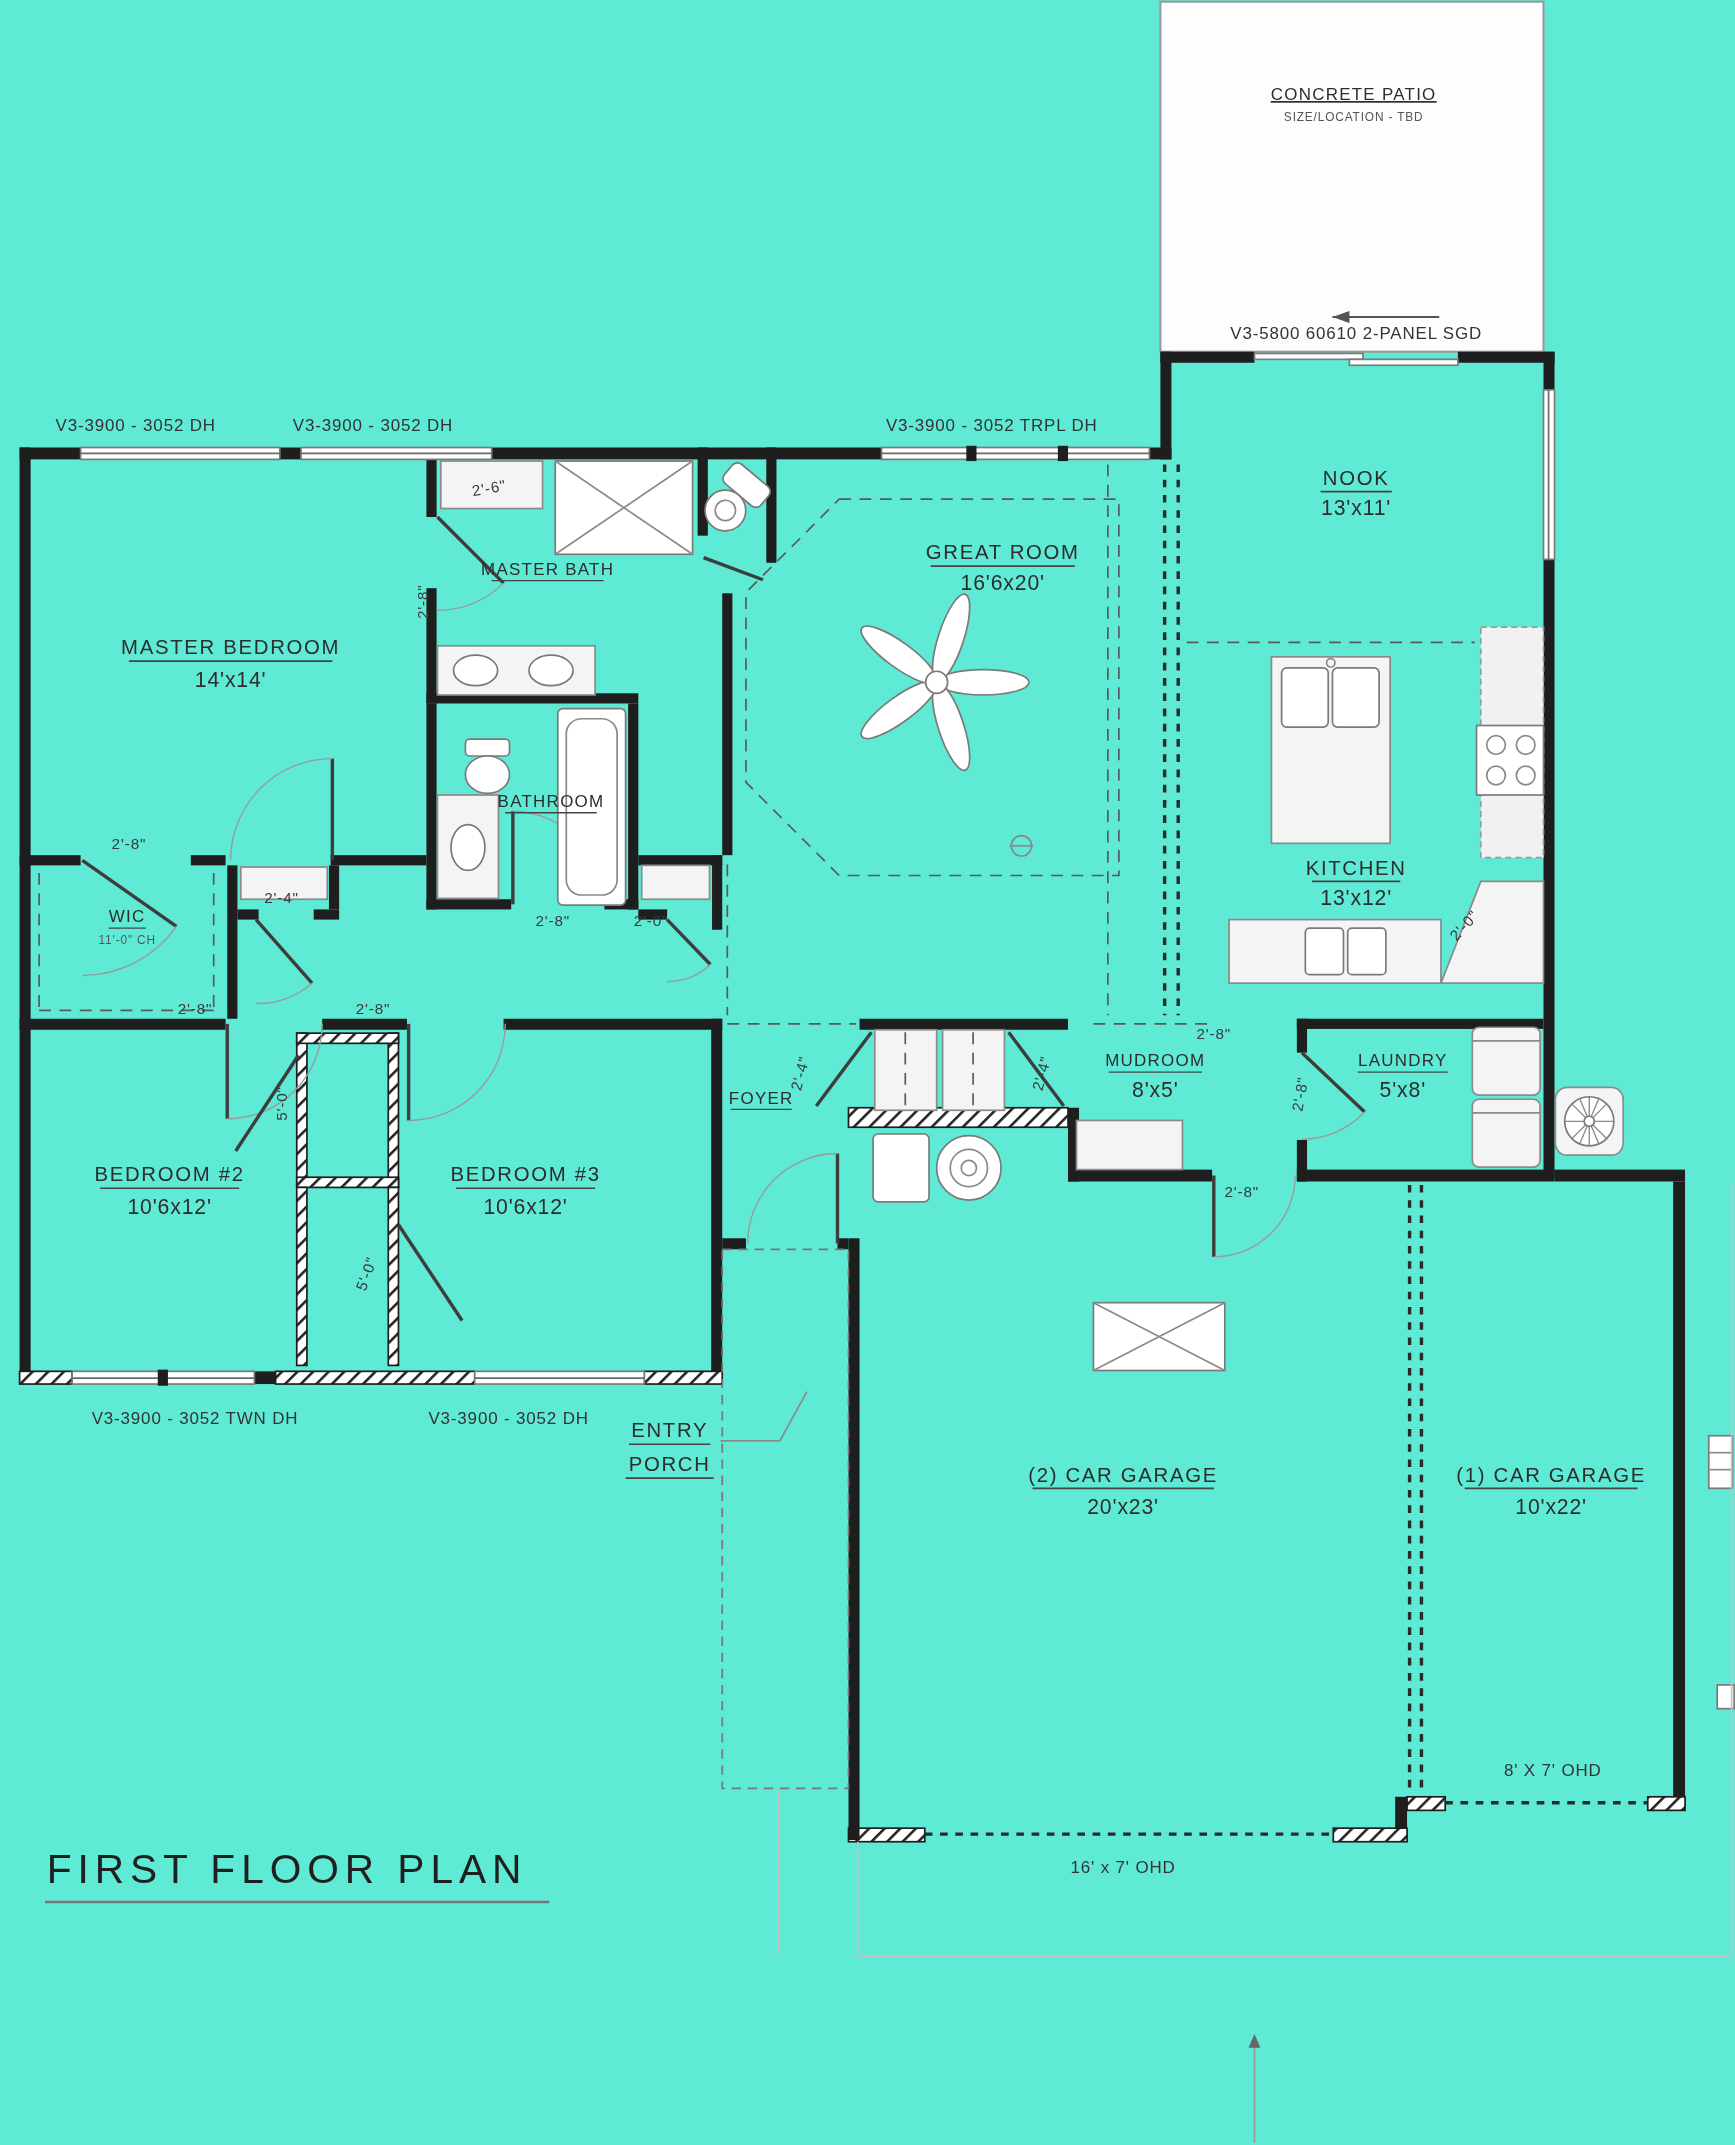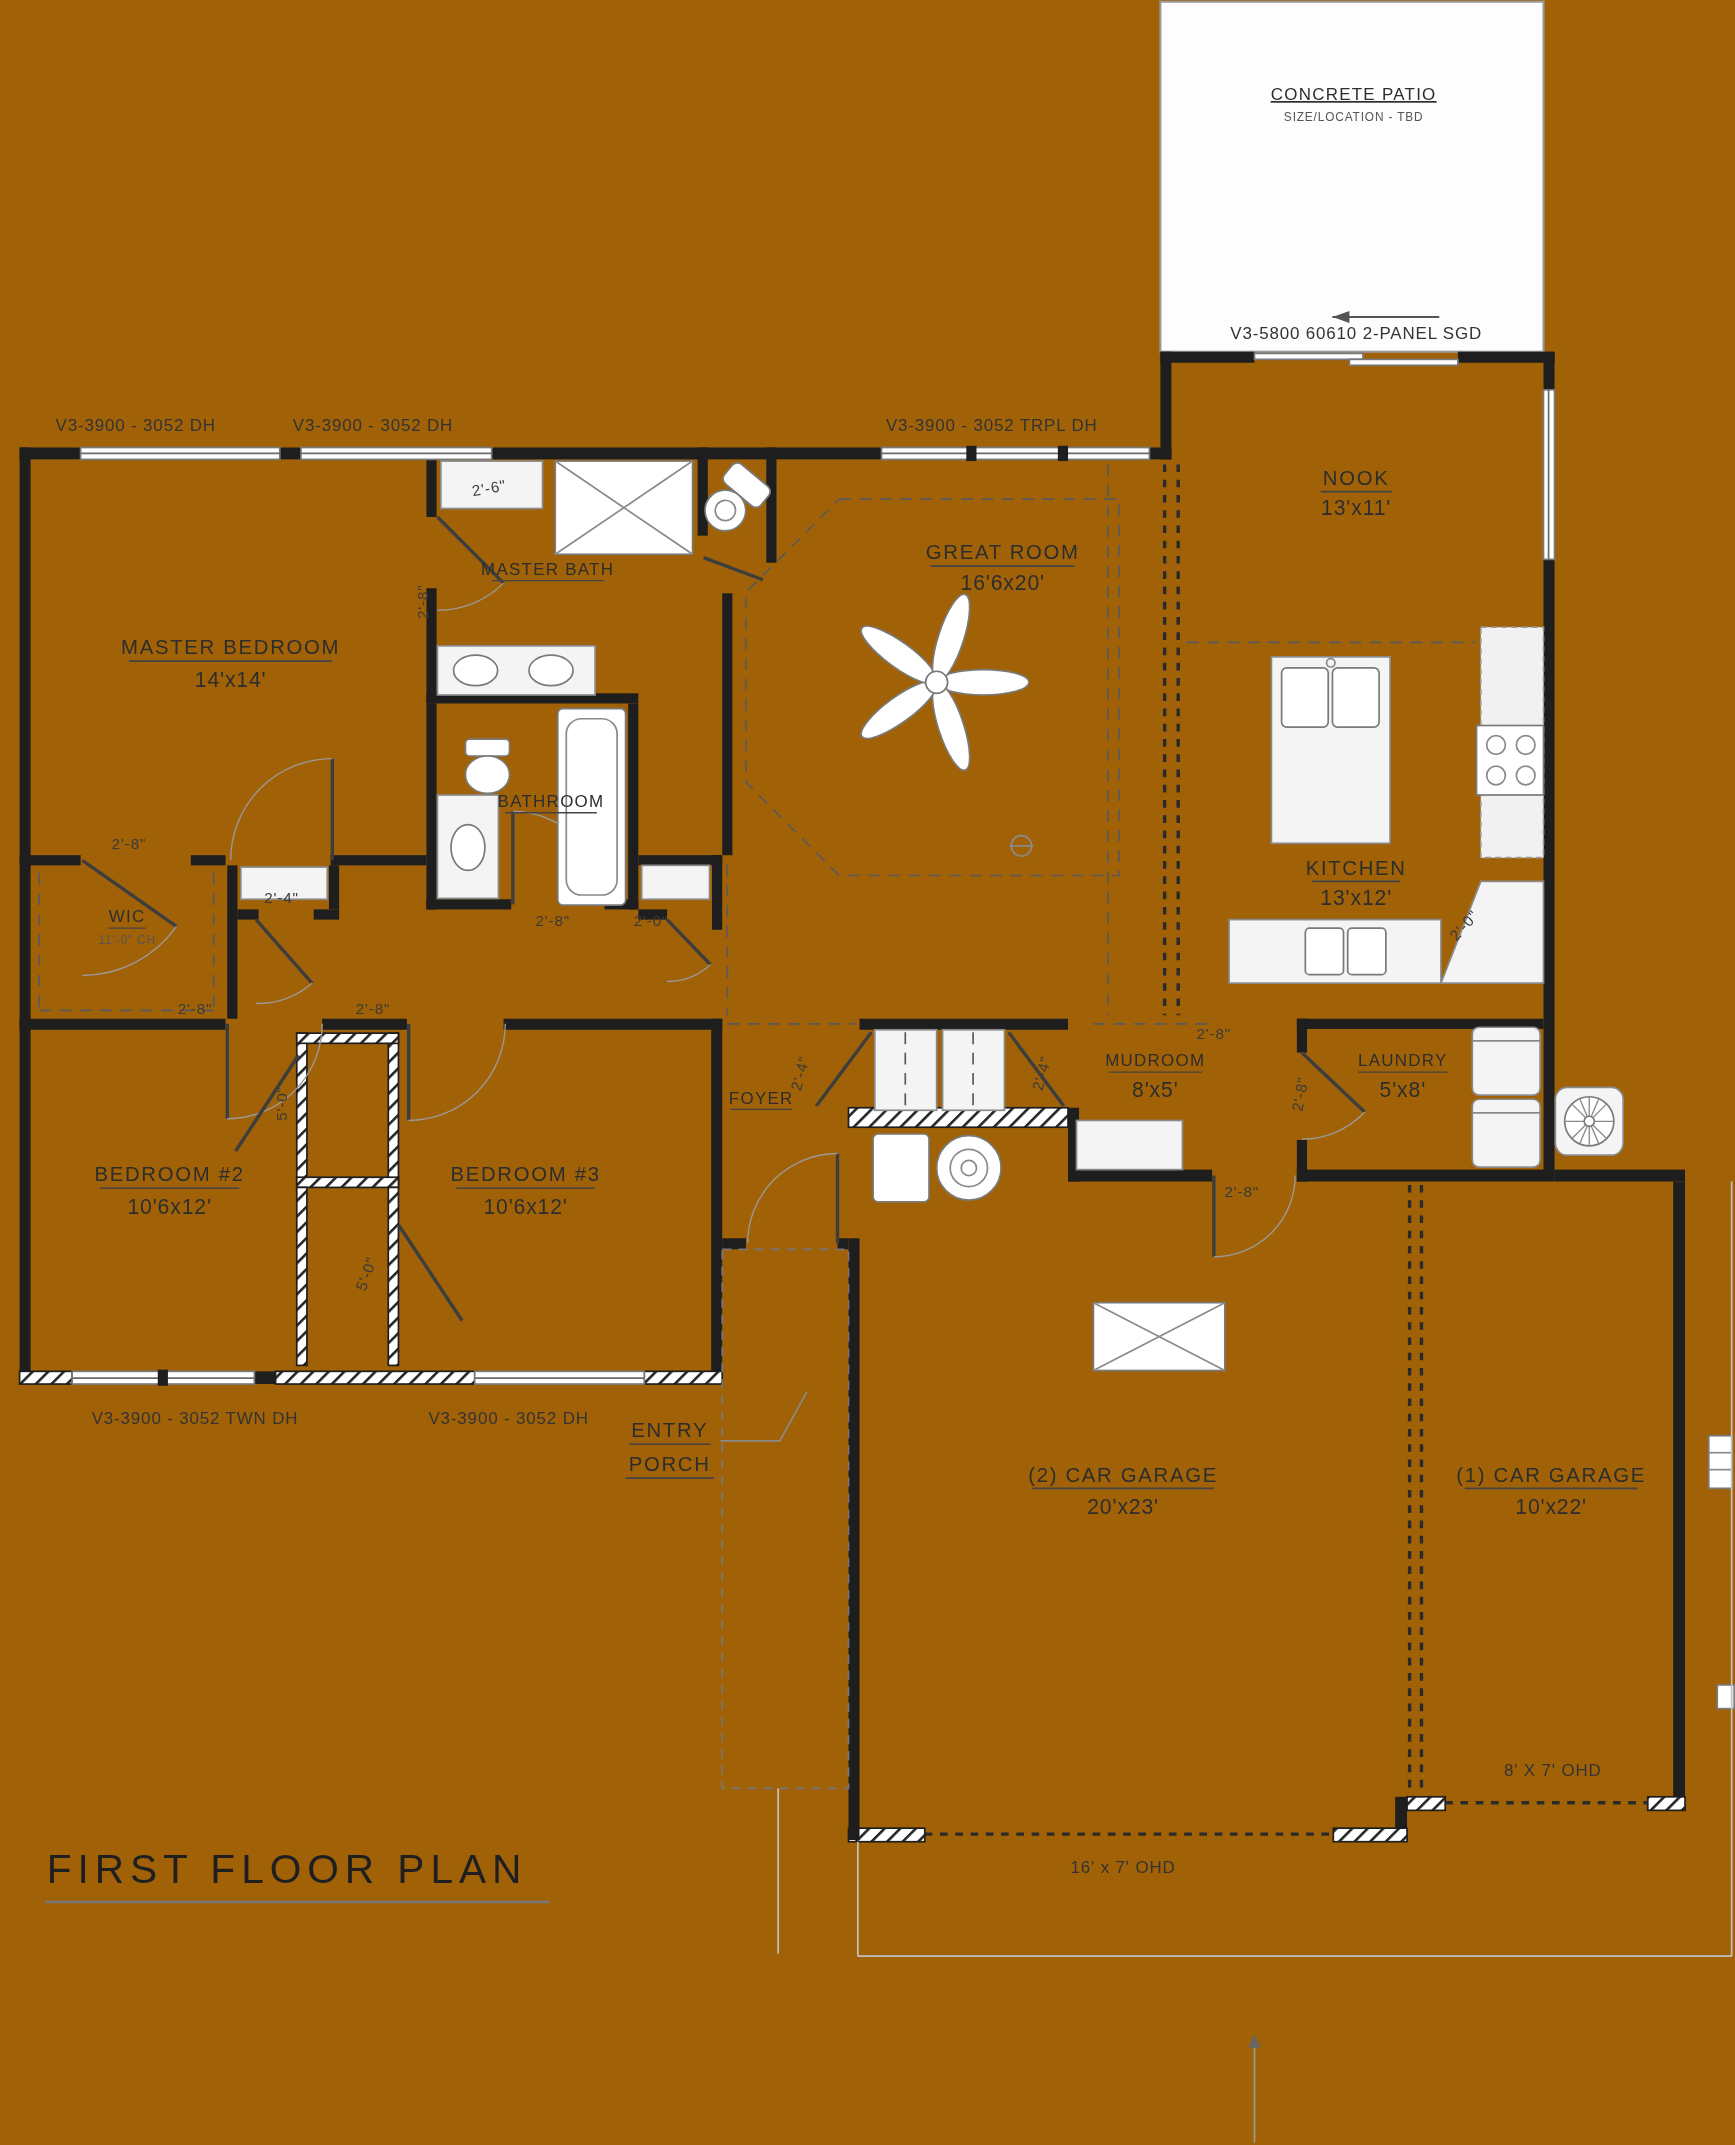--- a/index.html
+++ b/index.html
@@ -1,16 +1,16 @@
 <!DOCTYPE html>
 <html style="font-size:13.6px"><head>
 <meta charset="utf-8">
 <style>
   html,body{margin:0;padding:0;background:#ffffff;}
-  .page{position:relative;width:1736px;height:2146px;background:#a16207;overflow:hidden;}
+  .page{position:relative;width:1736px;height:2146px;background:#5eead4;overflow:hidden;}
   svg{display:block;}
   text{font-family:"Liberation Sans", sans-serif; fill:#2d2d2d;}
   .t-room{font-size:24px;letter-spacing:2px;text-anchor:middle;}
   .t-size{font-size:25px;letter-spacing:1px;text-anchor:middle;}
   .t-small{font-size:20px;letter-spacing:1.5px;text-anchor:middle;}
   .t-tiny{font-size:14px;letter-spacing:1px;text-anchor:middle;fill:#555;}
   .t-dim{font-size:18px;letter-spacing:1px;text-anchor:middle;fill:#3a3a3a;}
   .t-win{font-size:20px;letter-spacing:1px;text-anchor:middle;fill:#333;}
   .t-title{font-size:48px;letter-spacing:7px;fill:#1f1f1f;}
   .wall{fill:#1e1e1e;}

